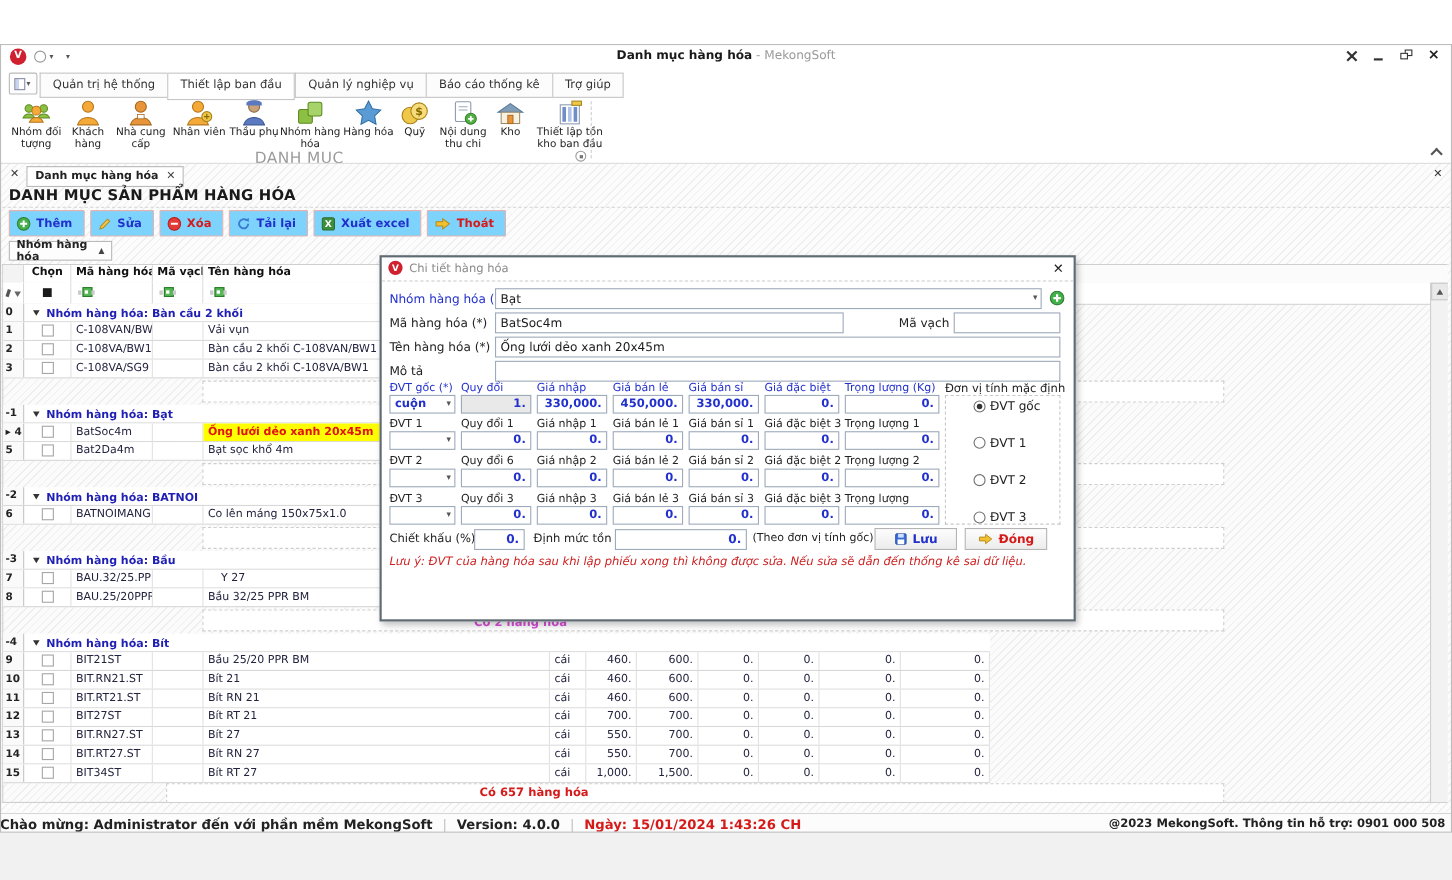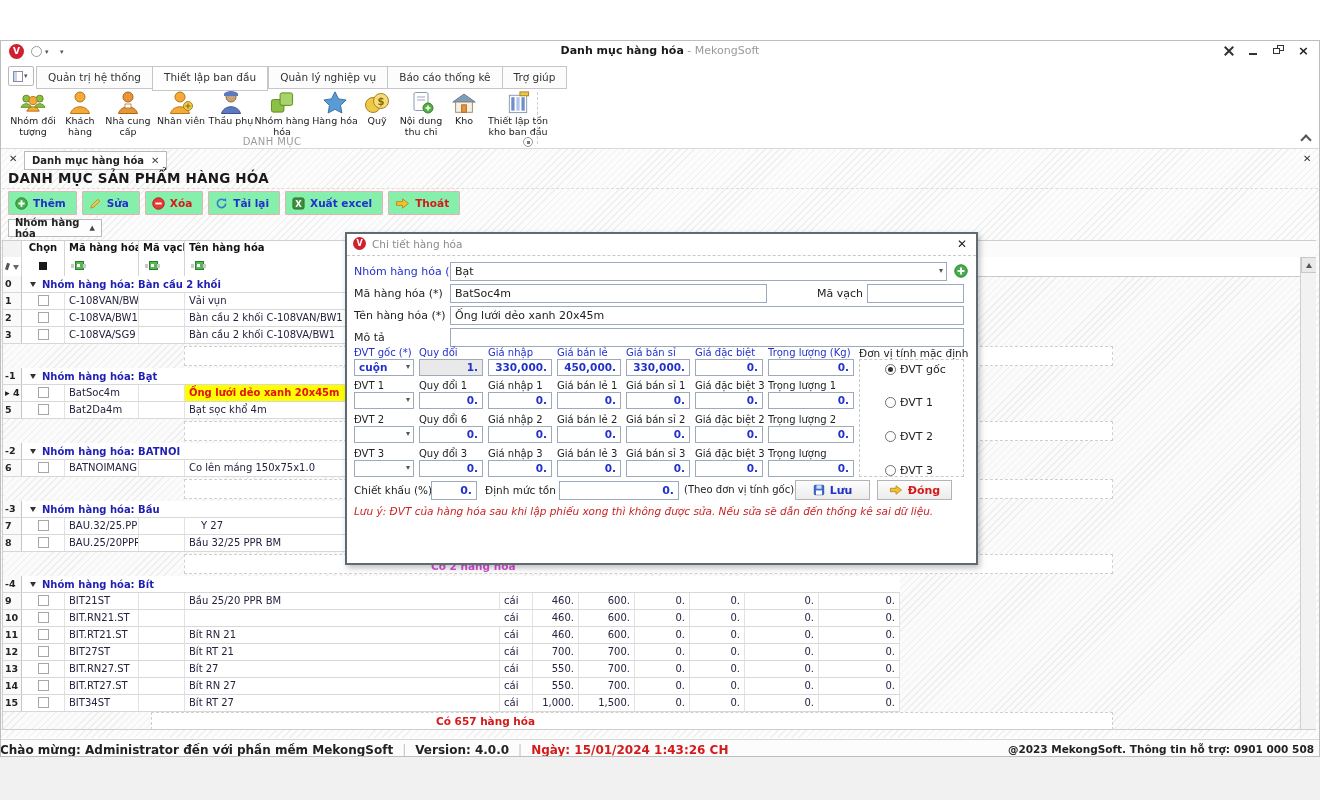--- a/index.html
+++ b/index.html
@@ -30,38 +30,38 @@
   .rtab-btn i{position:absolute;left:4px;top:4px;width:8px;height:9px;border:1px solid #8a8aa8;background:linear-gradient(90deg,#c8d4ee 3px,#fff 3px)}
   .rtab-btn .qacaret{left:15px;top:6px}
   .rtabs{position:absolute;left:36px;top:2px;display:flex}
   .rtab{height:21px;line-height:21px;padding:0 11px;border:1px solid #c6c6c6;border-right:none;background:#fcfcfc;font-size:10.5px;color:#333}
   .rtab:last-child{border-right:1px solid #c6c6c6}
   .rtab.active{background:#fff;height:23px;border-right:1px solid #c6c6c6;position:relative;z-index:2}
   #toolbar{left:8px;top:89px;display:flex;align-items:flex-start}
   .titem{text-align:center;padding-top:1px;cursor:default}
   .titem svg{display:block;margin:0 auto}
   .tlabel{font-size:9.5px;line-height:10.5px;color:#222;margin-top:1px;white-space:normal}
-  #ribbon-group-label{left:8px;top:136px;width:528px;text-align:center;font-size:10px;color:#9b9b9b;letter-spacing:.4px}
+  #ribbon-group-label{left:8px;top:136px;width:528px;text-align:center;font-size:14px;color:#9b9b9b;letter-spacing:.4px}
   #launcher{left:523px;top:137px;width:10px;height:10px;border:1px solid #9a9a9a;border-radius:50%}
   #launcher::after{content:"";position:absolute;left:3px;top:3px;width:3px;height:3px;background:#777}
   #ribbon-sep{left:537px;top:92px;height:52px;border-left:1px dashed #cfcfcf}
   #ribbon-collapse{left:1302px;top:136px;width:8px;height:8px;border-top:2px solid #555;border-right:2px solid #555;transform:rotate(-45deg)}
   #ribbon-bottom{left:0;top:148px;width:1320px;border-top:1px solid #d9d9d9}
 
   
   #page-bg{left:1px;top:149px;width:1318px;height:589px;
      background:repeating-linear-gradient(135deg,rgba(0,0,0,0.05) 0 1px,rgba(255,255,255,0) 1px 5px),#fcfcfc}
   #doc-close-left{left:9px;top:153px;font-size:10px;font-weight:bold;color:#333}
   #doc-tab{left:24px;top:151px;height:19px;background:#fff;border:1px solid #b9b9b9;display:flex;align-items:center;gap:7px;padding:0 7px;font-size:10px;font-weight:bold;color:#222}
   #doc-tab .x{font-weight:bold;color:#444;font-size:10px}
   #doc-close-right{left:1303px;top:153px;font-size:10px;font-weight:bold;color:#333}
   #page-title{left:8px;top:170px;font-size:13.5px;font-weight:bold;color:#1a1a1a;letter-spacing:.2px}
   #title-sep{left:2px;top:188px;width:1316px;border-top:1px dashed #dcdcdc}
   #btnbar{left:8px;top:191px;display:flex;gap:5px}
-  .abtn{height:22px;display:flex;align-items:center;gap:5px;padding:0 10px 0 6px;background:#86efac;
+  .abtn{height:22px;display:flex;align-items:center;gap:5px;padding:0 10px 0 6px;background:#7dd3fc;
         border:1px solid #e2b3b3;border-radius:1px;font-size:10.5px;font-weight:bold;color:#2230cc;cursor:pointer}
   .abtn.red{color:#d51a1a}
   #group-filter{left:8px;top:219px;width:94px;height:18px;border:1px solid #b9b9b9;background:#fdfdfd;
         display:flex;align-items:center;justify-content:space-between;padding:0 6px;font-size:10px;font-weight:bold;color:#222}
   #group-filter .up{font-size:7px;color:#444}
 
   
   #grid{left:2px;top:240px;width:1314px;height:490px;border:1px solid #cfcfcf;border-right:none;
      background:repeating-linear-gradient(135deg,rgba(0,0,0,0.05) 0 1px,rgba(255,255,255,0) 1px 5px),#fbfbfb;overflow:hidden}
   .ghead{position:absolute;left:0;top:0;width:1313px;height:16px;background:#fbfbfb;border-bottom:1px solid #c9c9c9}
@@ -512,20 +512,21 @@
           <div class="cell c-v2 numeric" style="left: 632px; width: 55px;">0.</div>
           <div class="cell c-v3 numeric" style="left: 687px; width: 55px;">0.</div>
           <div class="cell c-v4 numeric" style="left: 742px; width: 74px;">0.</div>
           <div class="cell c-v5 numeric" style="left: 816px; width: 81px;">0.</div>
         </div>
         <div class="g-row" style="top: 369px;">
           <div class="cell c-num" style="left: 0px; width: 19px;">10</div>
           <div class="cell c-chk" style="left: 19px; width: 43px;"><span class="cbox"></span></div>
           <div class="cell c-code" style="left: 62px; width: 74px;">BIT.RN21.ST</div>
           <div class="cell c-bar" style="left: 136px; width: 46px;"></div>
+          <div class="cell c-name" style="left: 182px; width: 315px;">Bít 21</div>
           <div class="cell c-unit" style="left: 497px; width: 33px;">cái</div>
           <div class="cell c-v0 numeric" style="left: 530px; width: 46px;">460.</div>
           <div class="cell c-v1 numeric" style="left: 576px; width: 56px;">600.</div>
           <div class="cell c-v2 numeric" style="left: 632px; width: 55px;">0.</div>
           <div class="cell c-v3 numeric" style="left: 687px; width: 55px;">0.</div>
           <div class="cell c-v4 numeric" style="left: 742px; width: 74px;">0.</div>
           <div class="cell c-v5 numeric" style="left: 816px; width: 81px;">0.</div>
         </div>
         <div class="g-row" style="top: 386px;">
           <div class="cell c-num" style="left: 0px; width: 19px;">11</div>

